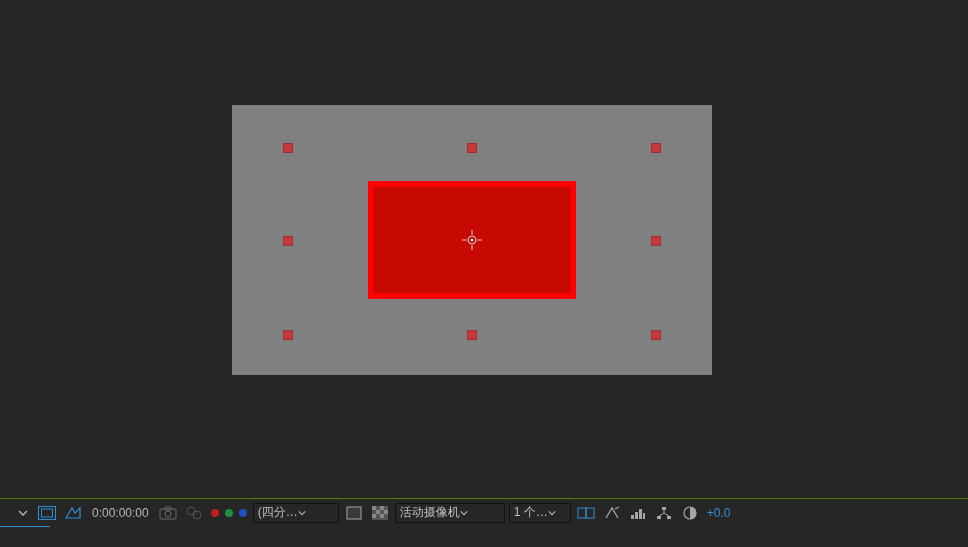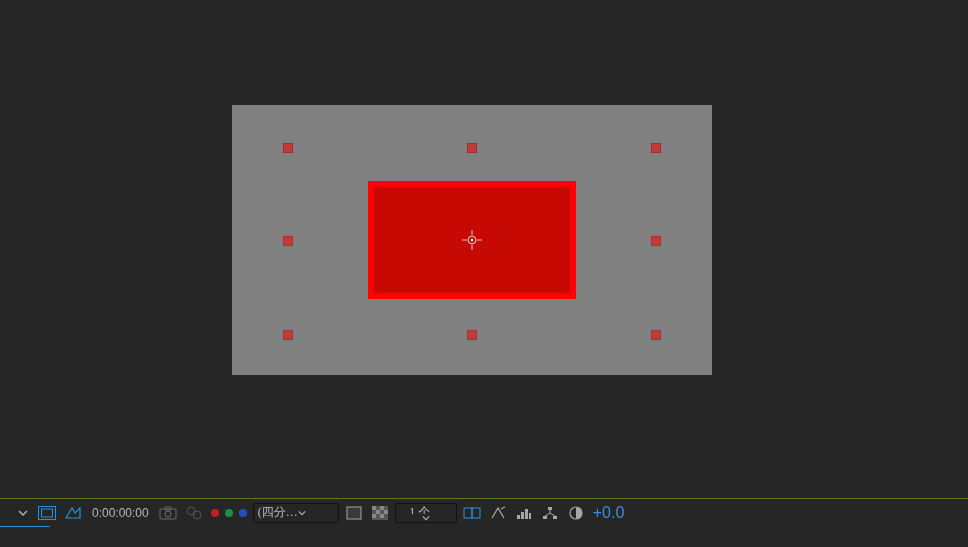--- a/index.html
+++ b/index.html
@@ -105,21 +105,20 @@
     align-items: center;
     height: 20px;
     background: #262626;
     border: 1px solid #111;
     border-radius: 2px;
     padding: 0 4px;
     box-sizing: border-box;
     gap: 0;
     cursor: pointer;
     color: #bfbfbf;
-    font-family: Liberation Serif, serif;
   }
   .dropdown.noborder {
     border: none;
     background: transparent;
   }
   .dropdown .label {
     white-space: nowrap;
     overflow: hidden;
     text-overflow: ellipsis;
   }
@@ -156,21 +155,21 @@
     padding: 0 2px;
   }
   .dot {
     width: 8px;
     height: 8px;
     border-radius: 50%;
   }
 
   .exposure {
     color: #3a8dde;
-    font-size: 16px;
+    font-size: 12px;
     padding-left: 2px;
     cursor: text;
   }
 </style>
 </head>
 <body>
 
 <div class="viewer">
   <div class="comp-canvas">
 
@@ -269,22 +268,30 @@
       <rect x="0" y="0" width="16" height="14" fill="#555"></rect>
       <rect x="0" y="0" width="4" height="4" fill="#888"></rect>
       <rect x="8" y="0" width="4" height="4" fill="#888"></rect>
       <rect x="4" y="4" width="4" height="4" fill="#888"></rect>
       <rect x="12" y="4" width="4" height="4" fill="#888"></rect>
       <rect x="0" y="8" width="4" height="4" fill="#888"></rect>
       <rect x="8" y="8" width="4" height="4" fill="#888"></rect>
     </svg>
   </span>
 
-
-  <span class="dropdown" style="width:62px;flex-direction:column;">
+  <span class="dropdown" style="width:110px;">
+    <span class="label">活动摄像机</span>
+    <span class="chev">
+      <svg width="8" height="8" viewBox="0 0 10 10">
+          <path d="M1 3 L5 7 L9 3" fill="none" stroke="#b0b0b0" stroke-width="1.5"></path>
+        </svg>
+    </span>
+  </span>
+
+  <span class="dropdown" style="width:62px;">
     <span class="label">1 个…</span>
     <span class="chev">
       <svg width="8" height="8" viewBox="0 0 10 10">
           <path d="M1 3 L5 7 L9 3" fill="none" stroke="#b0b0b0" stroke-width="1.5"></path>
         </svg>
     </span>
   </span>
 
   <span class="tool-btn">
     <svg width="18" height="14" viewBox="0 0 18 14">

